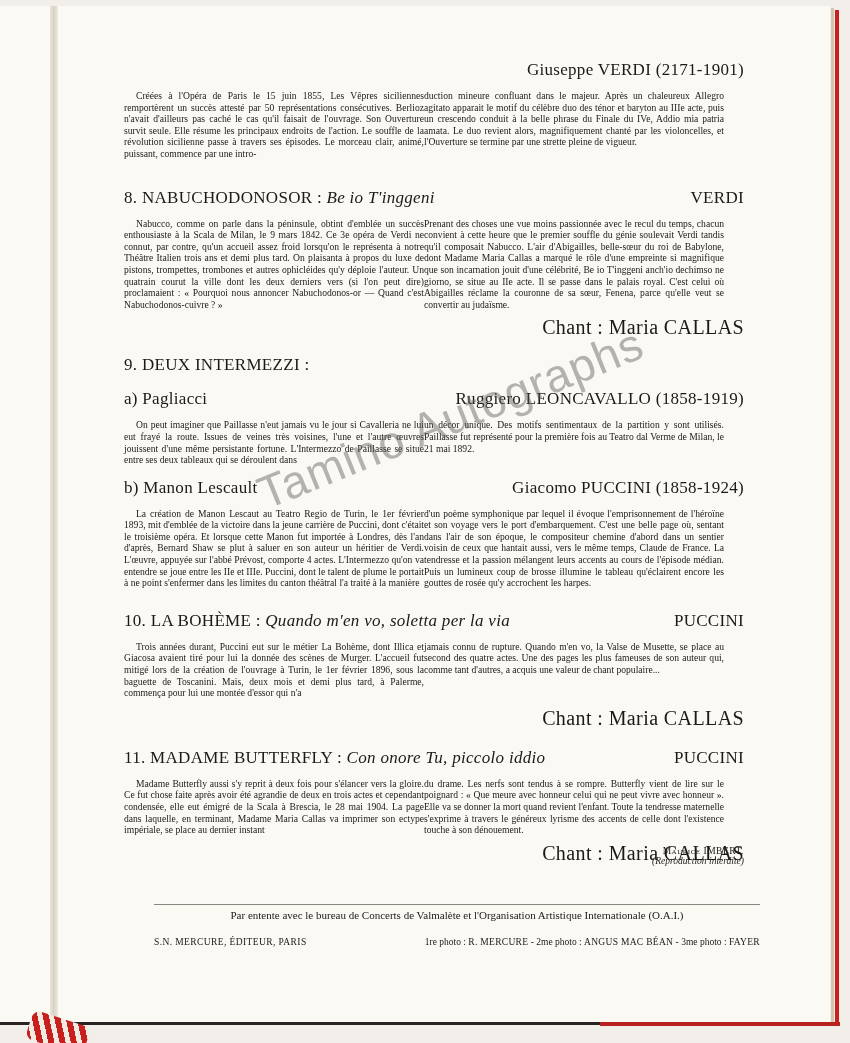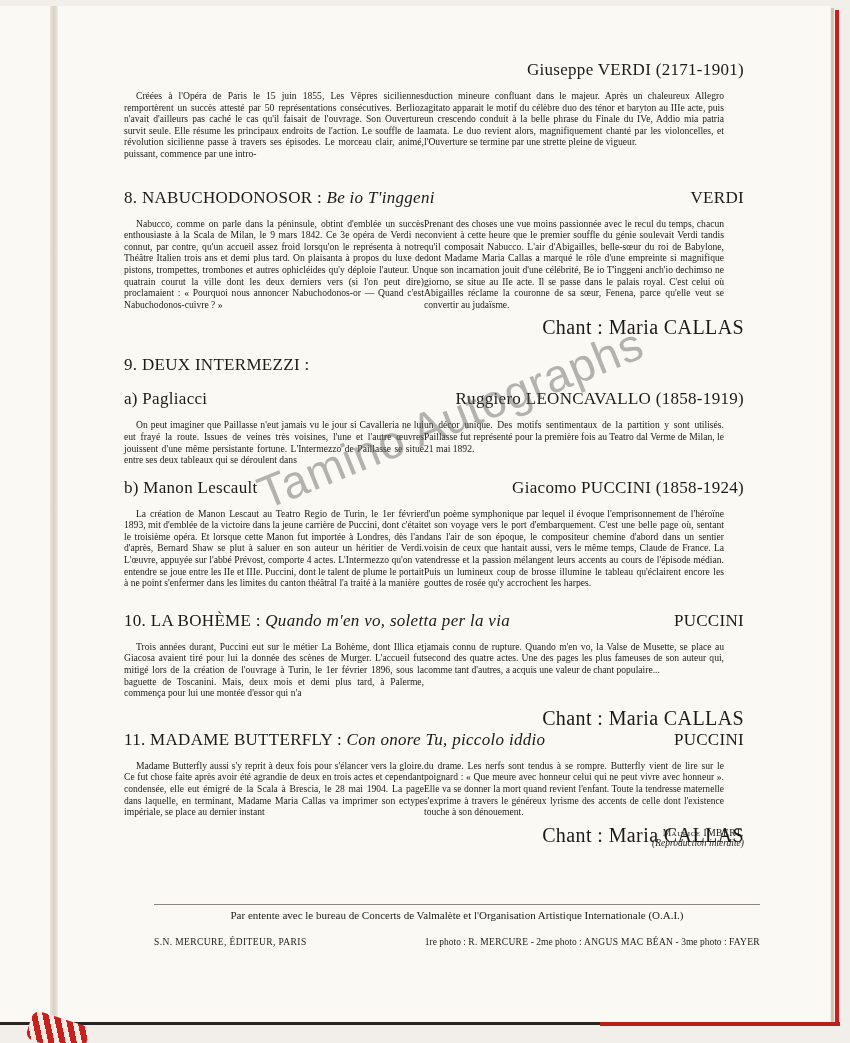--- a/index.html
+++ b/index.html
@@ -123,21 +123,21 @@
       <div class="col">
           <p>Trois années durant, Puccini eut sur le métier La Bohème, dont Illica et Giacosa avaient tiré pour lui la donnée des scènes de Murger. L'accueil fut mitigé lors de la création de l'ouvrage à Turin, le 1er février 1896, sous la baguette de Toscanini. Mais, deux mois et demi plus tard, à Palerme, commença pour lui une montée d'essor qui n'a</p>
         </div>
       <div class="col right">
           <p>jamais connu de rupture. Quando m'en vo, la Valse de Musette, se place au second des quatre actes. Une des pages les plus fameuses de son auteur qui, comme tant d'autres, a acquis une valeur de chant populaire...</p>
         </div>
     </div>
     <div class="chant" style="margin-top:8px;">Chant : Maria CALLAS</div>
   </div>
 
-  <div style="position:relative;">
+  <div style="margin-top:18px;position:relative;">
     <div class="head">
       <span class="l"><span>11.</span> <span>MADAME BUTTERFLY</span> : <i>Con onore Tu, piccolo iddio</i></span>
       <span class="r">PUCCINI</span>
     </div>
     <div class="cols">
       <div class="col">
           <p>Madame Butterfly aussi s'y reprit à deux fois pour s'élancer vers la gloire. Ce fut chose faite après avoir été agrandie de deux en trois actes et cependant condensée, elle eut émigré de la Scala à Brescia, le 28 mai 1904. La page dans laquelle, en terminant, Madame Maria Callas va imprimer son ectype impériale, se place au dernier instant</p>
         </div>
       <div class="col right">
           <p>du drame. Les nerfs sont tendus à se rompre. Butterfly vient de lire sur le poignard : « Que meure avec honneur celui qui ne peut vivre avec honneur ». Elle va se donner la mort quand revient l'enfant. Toute la tendresse maternelle s'exprime à travers le généreux lyrisme des accents de celle dont l'existence touche à son dénouement.</p>

